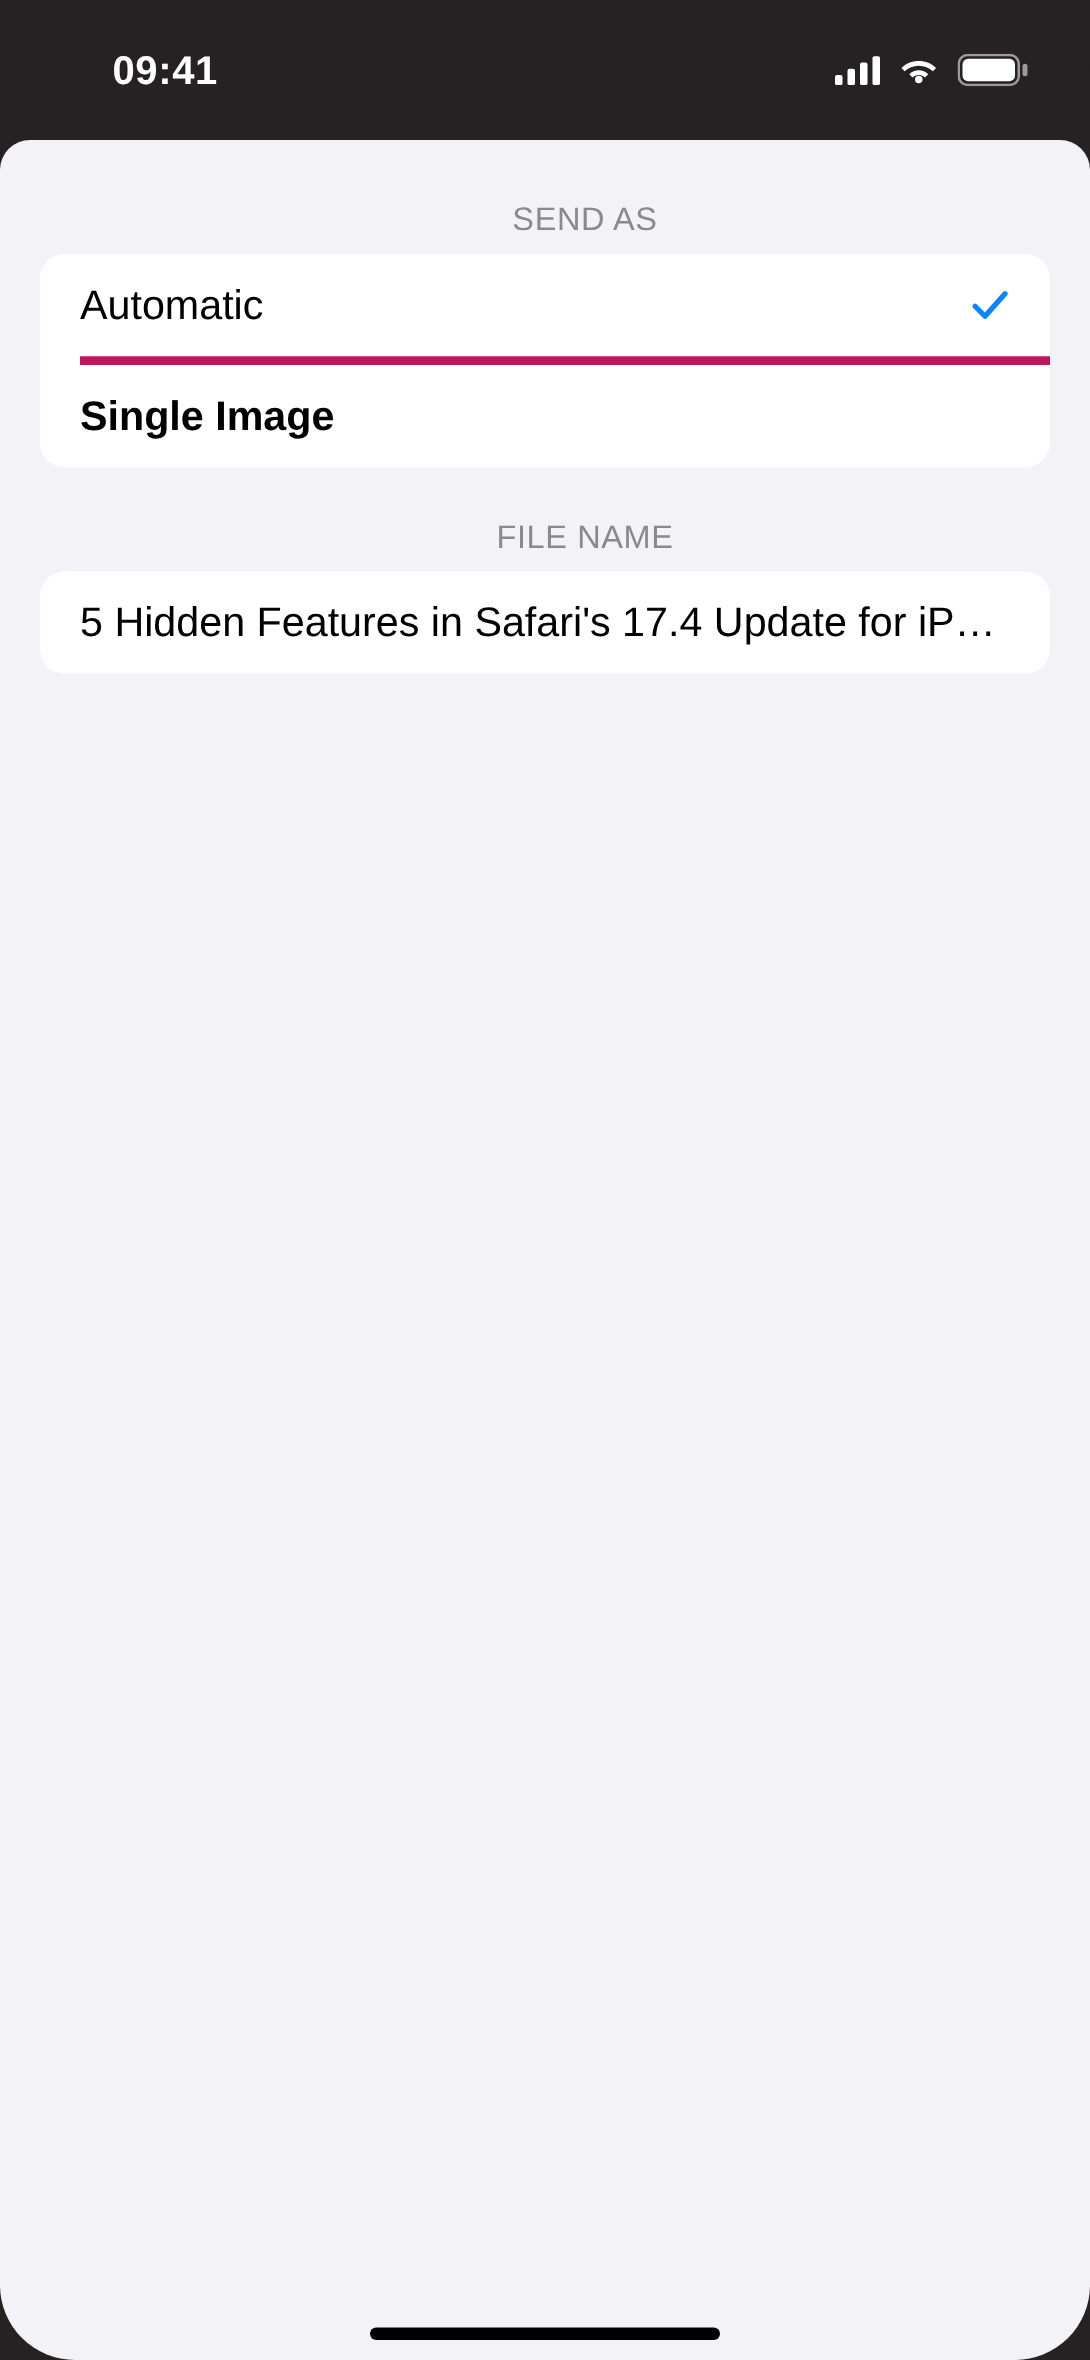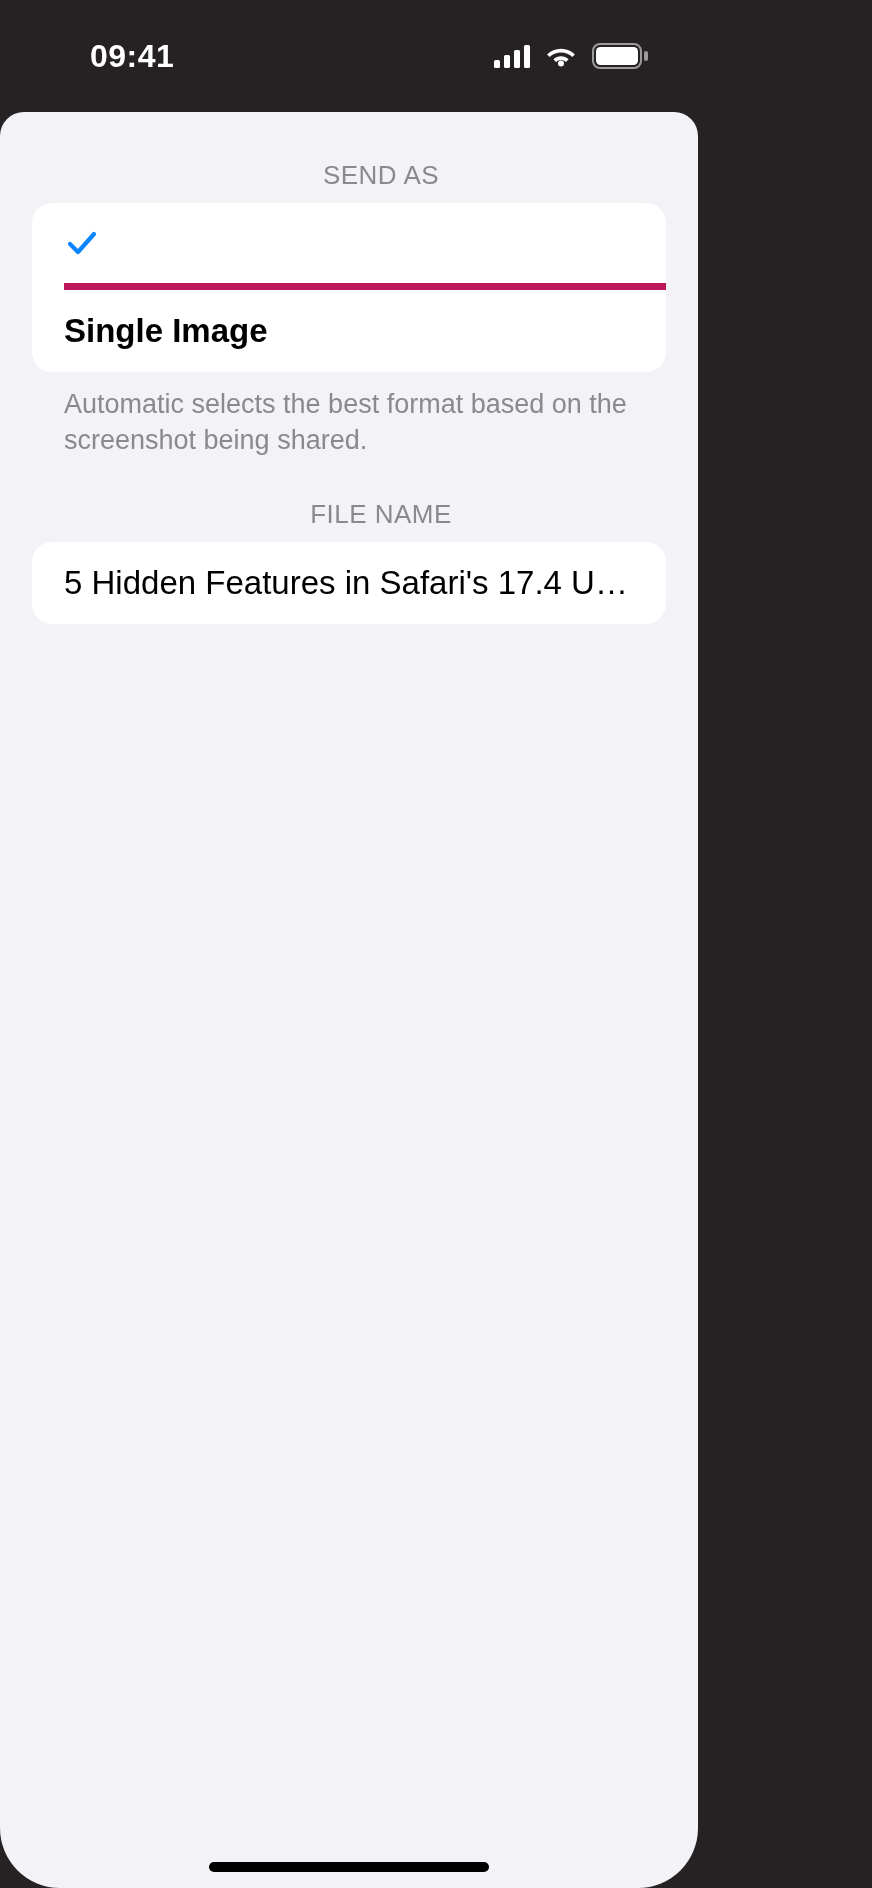--- a/index.html
+++ b/index.html
@@ -8,21 +8,21 @@
     width: 872px;
     height: 1888px;
     background: #262122;
     font-family: -apple-system, "SF Pro Text", "Helvetica Neue", Helvetica, Arial, sans-serif;
     overflow: hidden;
     position: relative;
   }
 
   
   .device {
-    width: 698px;
+    width: 872px;
     height: 1888px;
     border-radius: 60px;
     overflow: hidden;
     position: relative;
     background: #262122;
   }
 
   
   .status-bar {
     position: absolute;
@@ -191,36 +191,36 @@
   <div class="sheet">
 
 
     <div class="content">
 
       <div class="section-header">SEND AS</div>
 
       <div class="group">
 
         <div class="row">
+          <span class="row-label">Automatic</span>
           <span class="check">
             <svg viewBox="0 0 36 36" width="36" height="36">
                 <path d="M6 19 L14 27 L30 9" fill="none" stroke="currentColor" stroke-width="4.2" stroke-linecap="round" stroke-linejoin="round"></path>
               </svg>
           </span>
         </div>
 
         <div class="row">
           <span class="row-label">Single Image</span>
 
         </div>
 
 
       </div>
 
-      <div class="section-footer">Automatic selects the best format based on the screenshot being shared.</div>
 
       <div class="section-header" style="margin-top:40px">FILE NAME</div>
 
       <div class="group">
         <div class="row">
           <span class="row-label">5 Hidden Features in Safari's 17.4 Update for iPhone...</span>
         </div>
       </div>
 
     </div>

